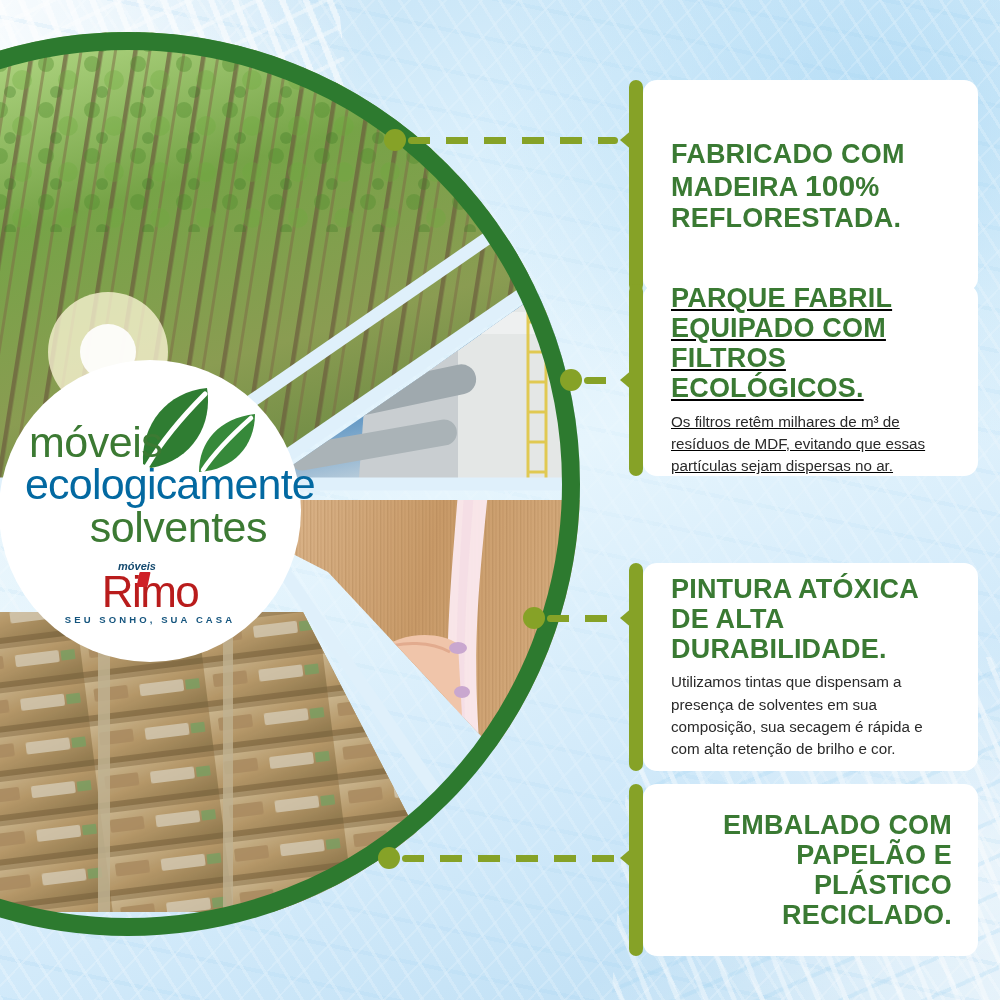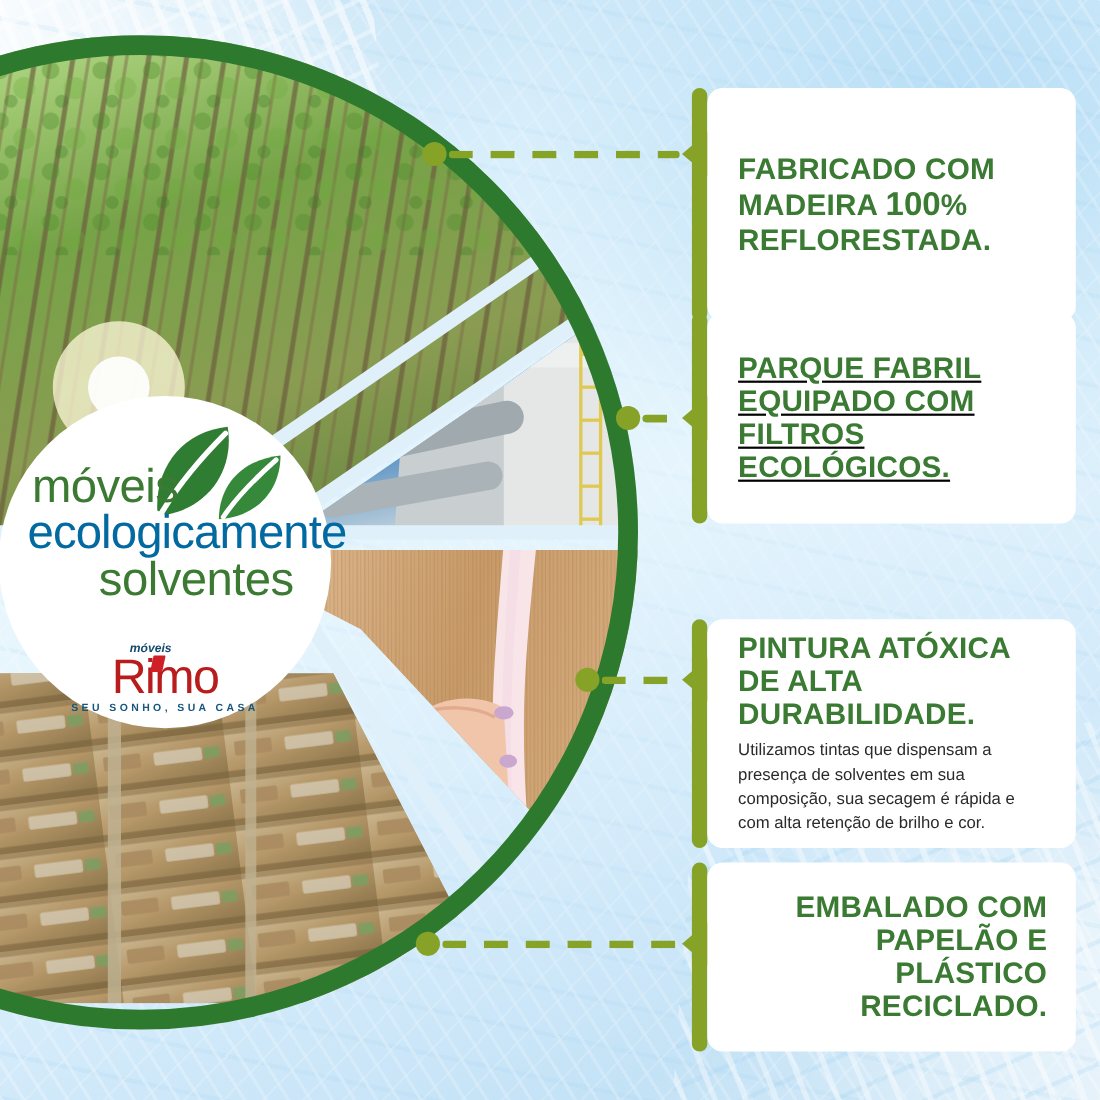--- a/index.html
+++ b/index.html
@@ -70,21 +70,21 @@
   #card4{left:629px;top:784px;width:349px;height:172px;text-align:right;}
 
   #conn1{left:384px;top:128px;width:262px;}
   #conn2{left:560px;top:368px;width:86px;}
   #conn3{left:523px;top:606px;width:123px;}
   #conn4{left:378px;top:846px;width:268px;}
 
   
   #badge{position:absolute;left:-1px;top:360px;width:302px;height:302px;border-radius:50%;
     background:#ffffff;display:flex;flex-direction:column;align-items:center;
-    justify-content:flex-start;padding-top:36px;box-sizing:border-box;gap:24px;}
+    justify-content:flex-start;padding-top:36px;box-sizing:border-box;}
   #badge .leaves{position:absolute;left:138px;top:24px;width:120px;height:92px;}
   #badge .wordmark{position:relative;width:100%;padding:0 16px;box-sizing:border-box;
     text-align:left;margin-top:26px;}
   .w-line1{color:#3c7a33;font-size:43px;line-height:.96;font-weight:normal;letter-spacing:-.5px;
     padding-left:14px;}
   .w-line2{color:#0369a1;font-size:43px;line-height:1.0;font-weight:normal;letter-spacing:-.8px;
     padding-left:10px;}
   .w-line3{color:#3c7a33;font-size:43px;line-height:1.0;font-weight:normal;letter-spacing:-.5px;
     text-align:right;padding-right:18px;}
   #rimo{position:relative;margin-top:12px;text-align:center;width:100%;}
@@ -289,20 +289,21 @@
     <div class="bar"></div>
     <div class="panel">
       <h2><span>FABRICADO COM MADEIRA </span><span class="pct">100</span><span>% REFLORESTADA.</span></h2>
     </div>
   </div>
 
   <div class="card" id="card2">
     <div class="bar"></div>
     <div class="panel">
       <h2>PARQUE FABRIL EQUIPADO COM FILTROS ECOLÓGICOS.</h2>
+      <p>Os filtros retêm milhares de m³ de resíduos de MDF, evitando que essas partículas sejam dispersas no ar.</p>
     </div>
   </div>
 
   <div class="card" id="card3">
     <div class="bar"></div>
     <div class="panel">
       <h2>PINTURA ATÓXICA DE ALTA DURABILIDADE.</h2>
       <p>Utilizamos tintas que dispensam a presença de solventes em sua composição, sua secagem é rápida e com alta retenção de brilho e cor.</p>
     </div>
   </div>

